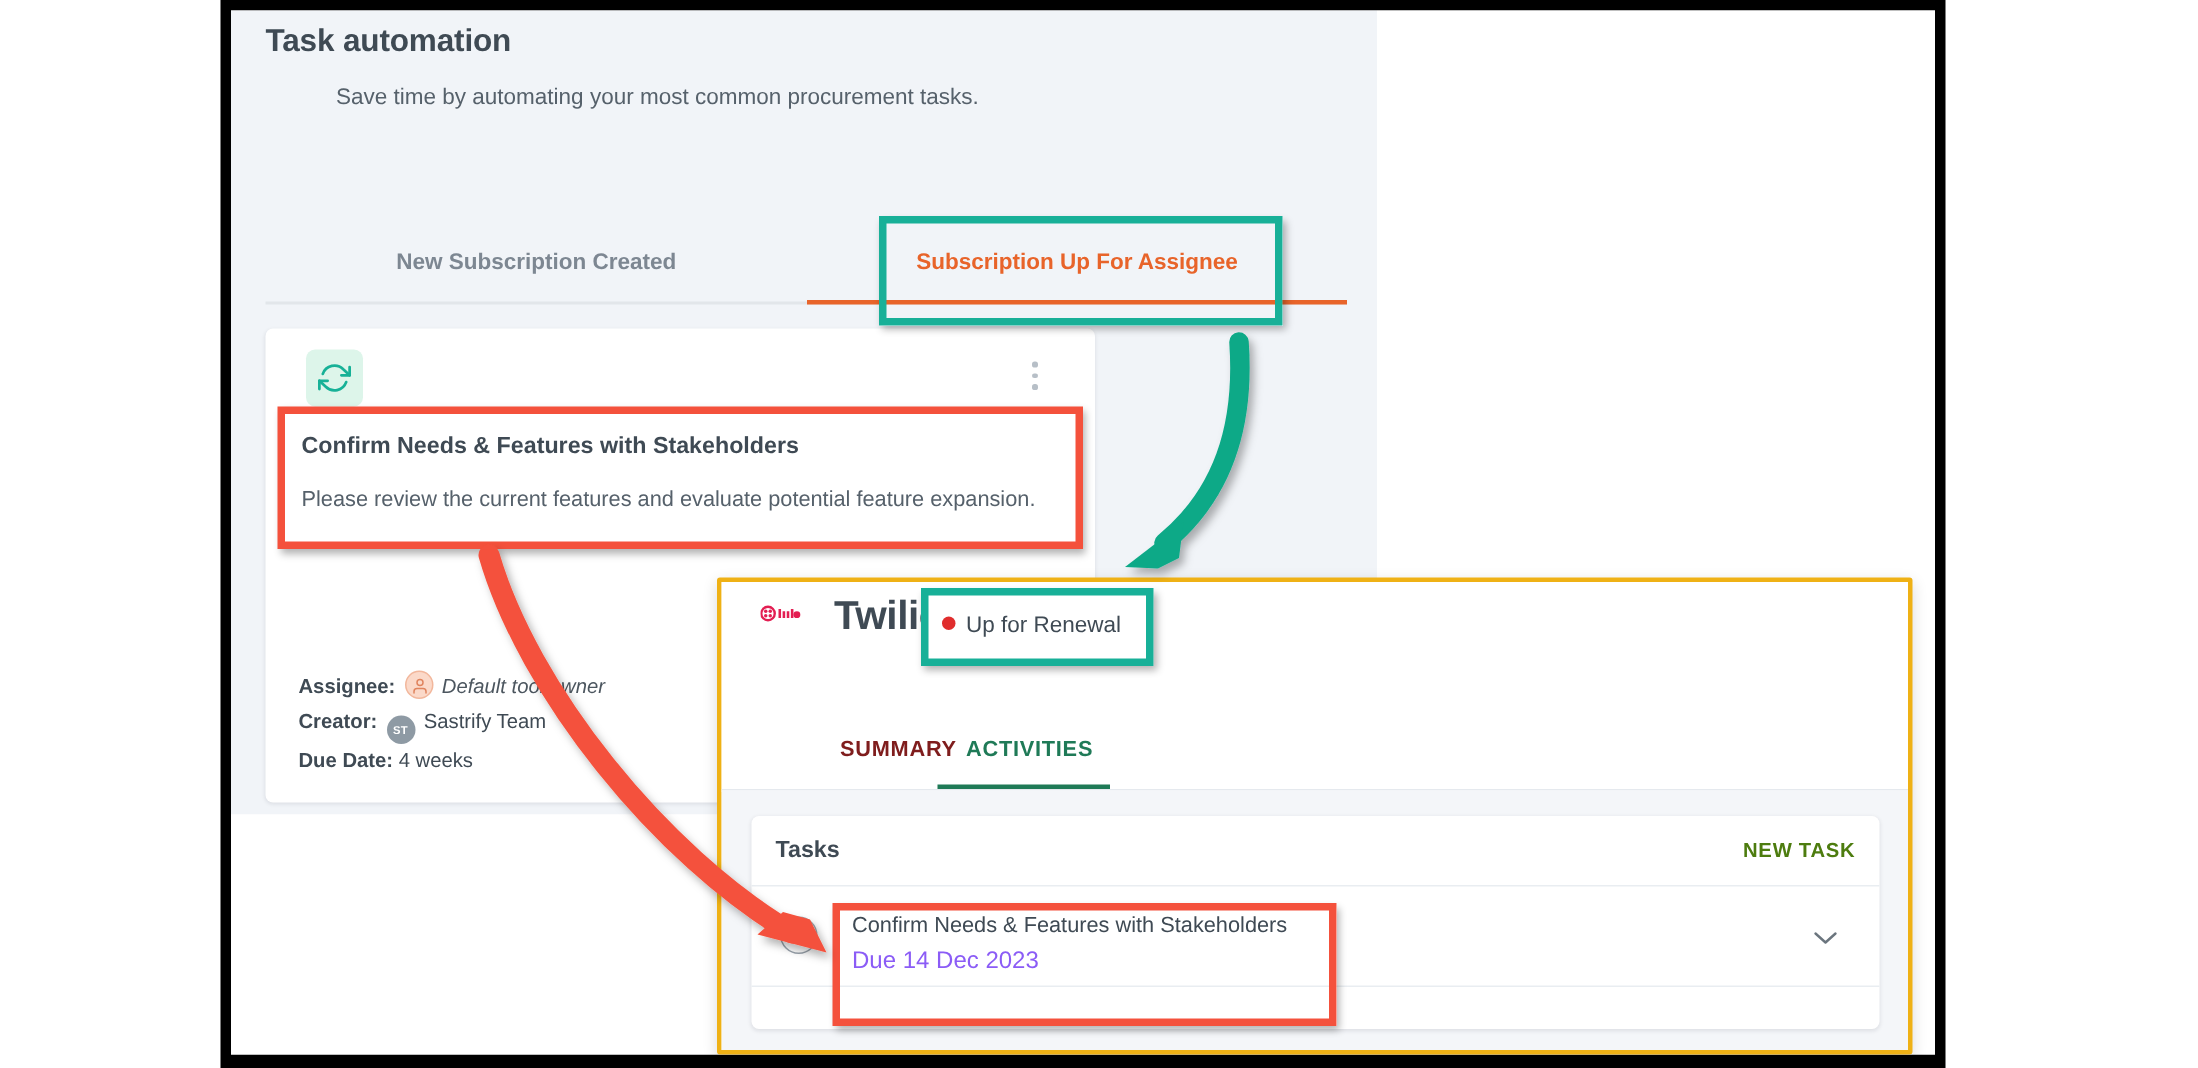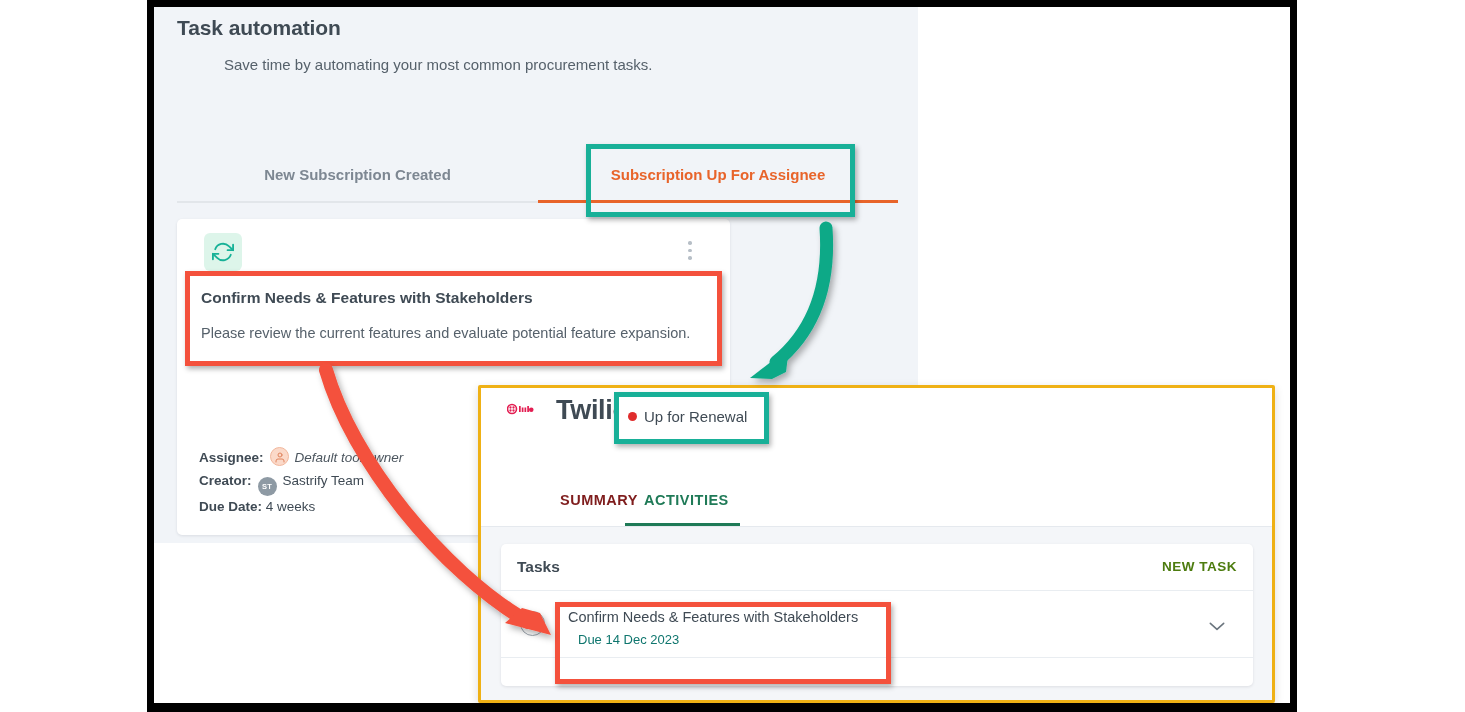--- a/index.html
+++ b/index.html
@@ -160,21 +160,21 @@
   .task-check {
     position: absolute; left: 19px; top: 20px; width: 25px; height: 25px;
     border: 1.8px solid #9aa3ac; border-radius: 50%; background: transparent; cursor: pointer;
   }
   .task-name {
     position: absolute; left: 67px; top: 18px;
     font-size: 14.5px; color: #3f4a54;
   }
   .task-due {
     position: absolute; left: 67px; top: 41px;
-    font-size: 13px; color: #0f766e; margin-left: 10px;
+    font-size: 16px; color: #8b5cf6;
   }
   .task-chevron { position: absolute; right: 28px; top: 26px; cursor: pointer; }
   .tasks-bottom-sep { position: absolute; left: 0; top: 113px; width: 752px; height: 1px; background: #e9edf1; }
 
   
   .hl-teal {
     position: absolute; border: 5px solid #18b098; background: transparent;
     box-shadow: 2px 3px 5px rgba(0,0,0,0.30);
   }
   .hl-teal-tab { left: 586px; top: 144px; width: 269px; height: 73px; }

